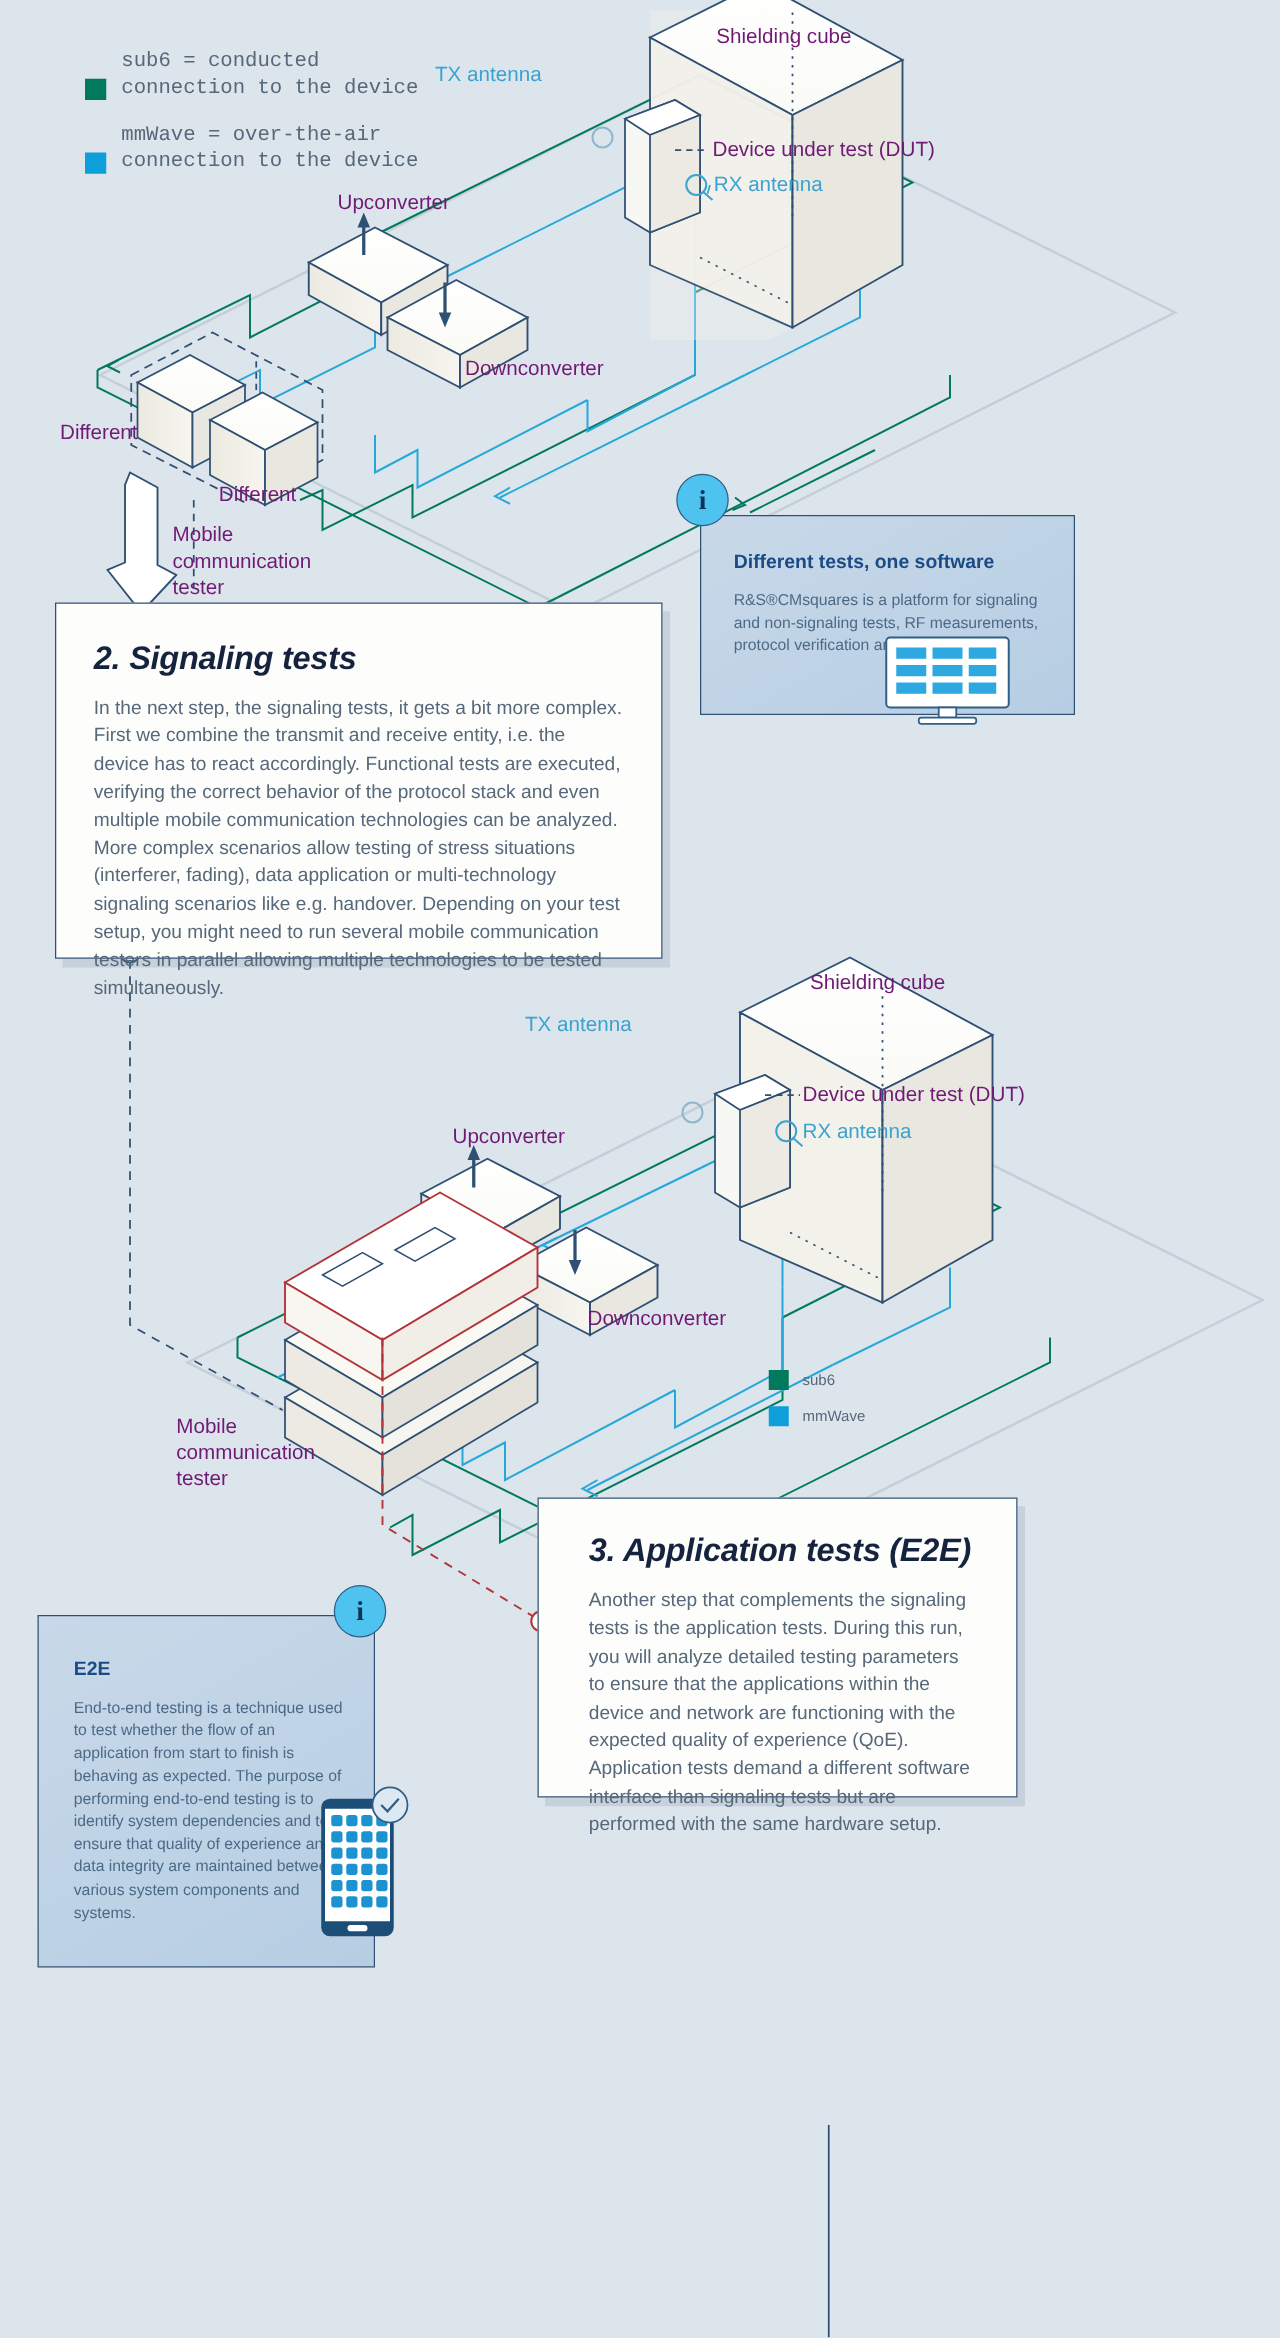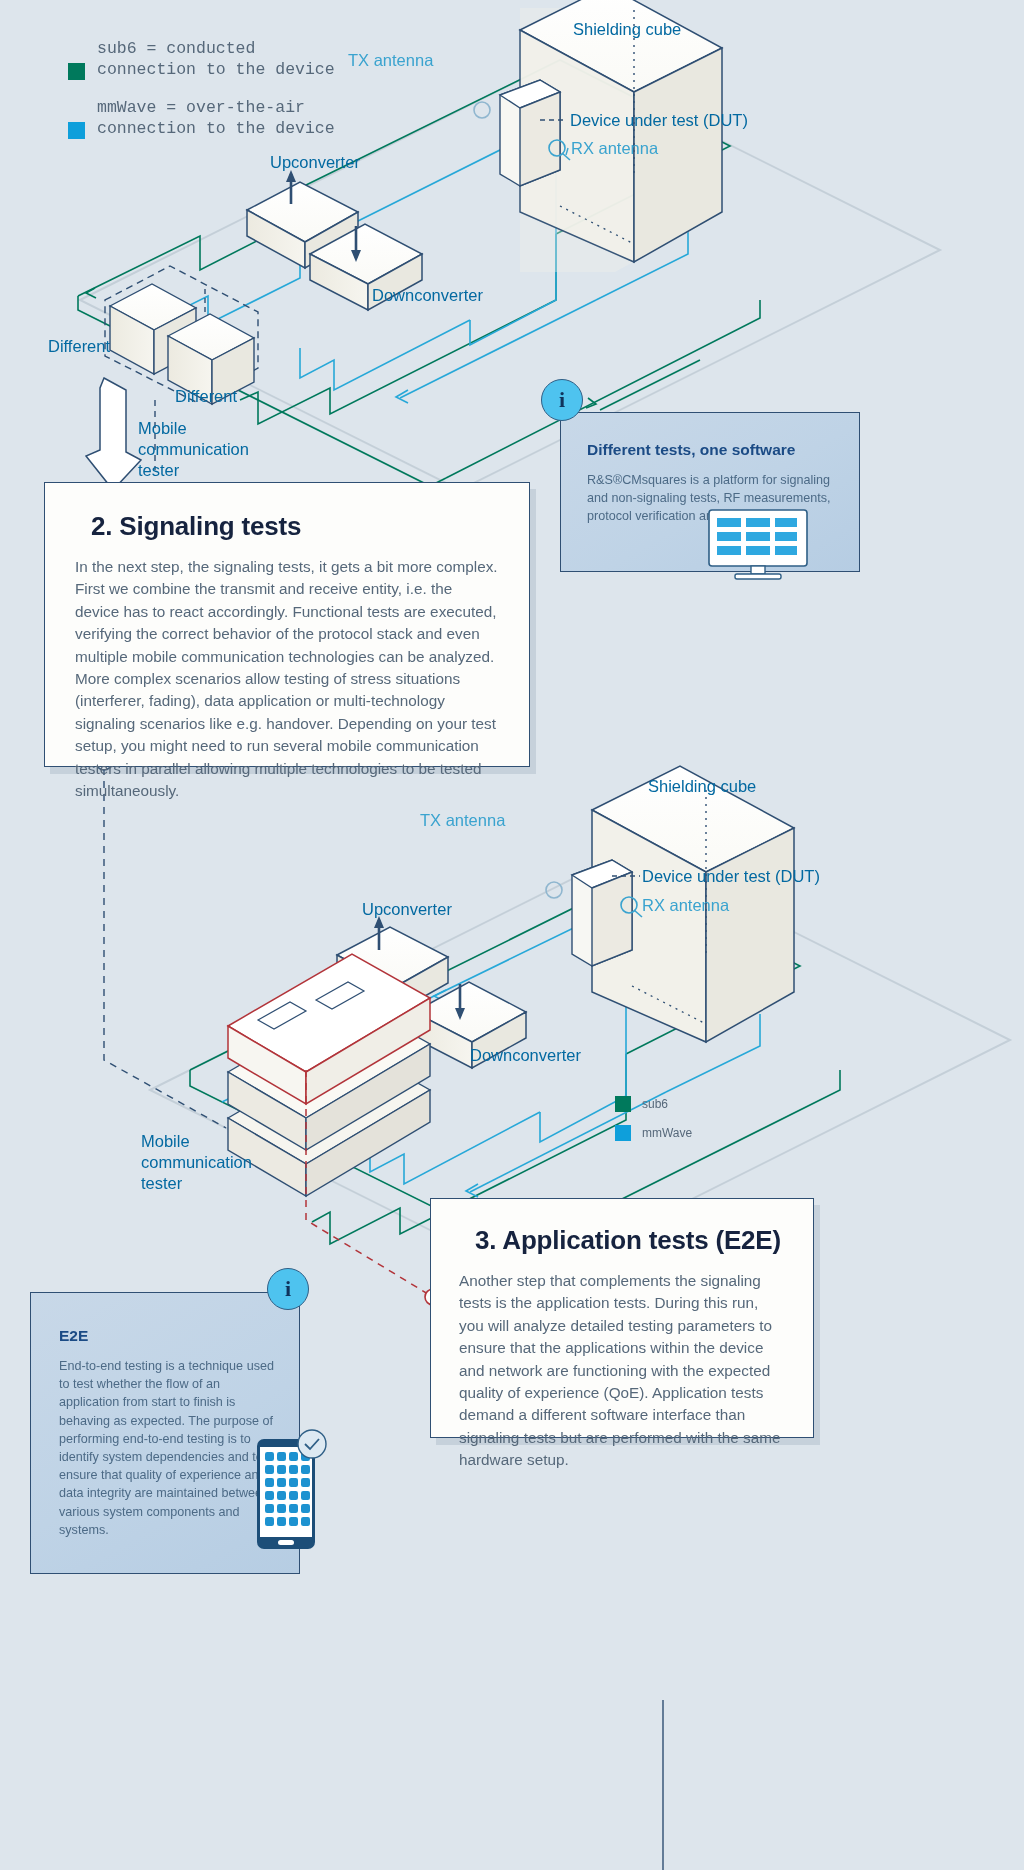--- a/index.html
+++ b/index.html
@@ -13,33 +13,33 @@
   svg{display:block;}
   #scene{position:absolute;left:0;top:0;width:1024px;height:1870px;}
 
   
   .legend{position:absolute;left:68px;top:38px;width:280px;}
   .legend-row{display:flex;align-items:flex-end;margin-bottom:17px;font-family:Liberation Mono, monospace;}
   .swatch{width:17px;height:17px;flex:0 0 17px;margin-right:12px;margin-top:3px;}
   .legend-text{font-size:16.5px;line-height:21px;color:#56687a;}
 
   
-  .lbl{position:absolute;font-size:16.5px;line-height:21px;color:#0369a1;white-space:pre;}
+  .lbl{position:absolute;font-size:16.5px;line-height:21px;color:#701a75;white-space:pre;}
   .lbl.cyan{color:#3aa3cf;}
   .lbl.multi{white-space:normal;}
 
   
   .card{
     position:absolute;background:#fdfdfb;
     border:1.4px solid #2f4f73;
     box-shadow:6px 7px 0 rgba(120,140,160,.22);
   }
   .card h2{
-    margin:0 0 14px 16px;font-size:26px;font-weight:bold;color:#16233f;
-    letter-spacing:-.2px;font-family:"Liberation Sans",sans-serif;
+    margin:0 0 14px 0;font-size:26px;font-weight:bold;color:#16233f;
+    letter-spacing:-.2px;font-family:"Liberation Sans",sans-serif;font-style:italic;
   }
   .card p{margin:0;font-size:15.3px;line-height:22.4px;color:#56687a;}
 
   
   .infobox{
     position:absolute;
     background:linear-gradient(150deg,#c8d8e8 0%,#bfd3e6 55%,#b6cde3 100%);
     border:1.5px solid #2f4f73;
   }
   .infobox h3{margin:0 0 12px 0;font-size:15.5px;font-weight:bold;color:#1b4b85;}
@@ -313,21 +313,21 @@
   <div class="row">
     <span class="sq" style="background:#00795c"></span>
     <span>sub6</span>
   </div>
   <div class="row">
     <span class="sq" style="background:#0e9fdb"></span>
     <span>mmWave</span>
   </div>
 </div>
 
-<div class="card" style="left:430px;top:1198px;width:384px;height:240px;padding:26px 30px 0 28px;box-sizing:border-box;">
+<div class="card" style="left:430px;top:1198px;width:384px;height:240px;padding:26px 30px 0 40px;box-sizing:border-box;">
   <h2>3. Application tests (E2E)</h2>
   <p>Another step that complements the signaling tests is the application tests. During this run, you will analyze detailed testing parameters to ensure that the applications within the device and network are functioning with the expected quality of experience (QoE). Application tests demand a different software interface than signaling tests but are performed with the same hardware setup.</p>
 </div>
 
 <div class="infobox" style="left:30px;top:1292px;width:270px;height:282px;padding:34px 18px 0 28px;box-sizing:border-box;">
   <h3>E2E</h3>
   <p>End-to-end testing is a technique used to test whether the flow of an application from start to finish is behaving as expected. The purpose of performing end-to-end testing is to identify system dependencies and to ensure that quality of experience and data integrity are maintained between various system components and systems.</p>
 </div>
 <div class="ibadge" style="left:267px;top:1268px;">
   <span>i</span>

